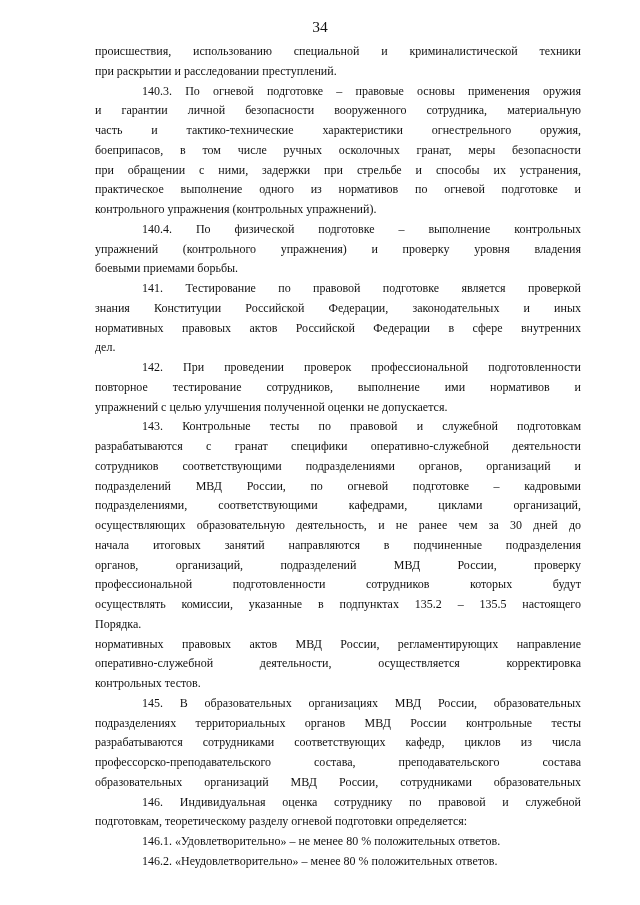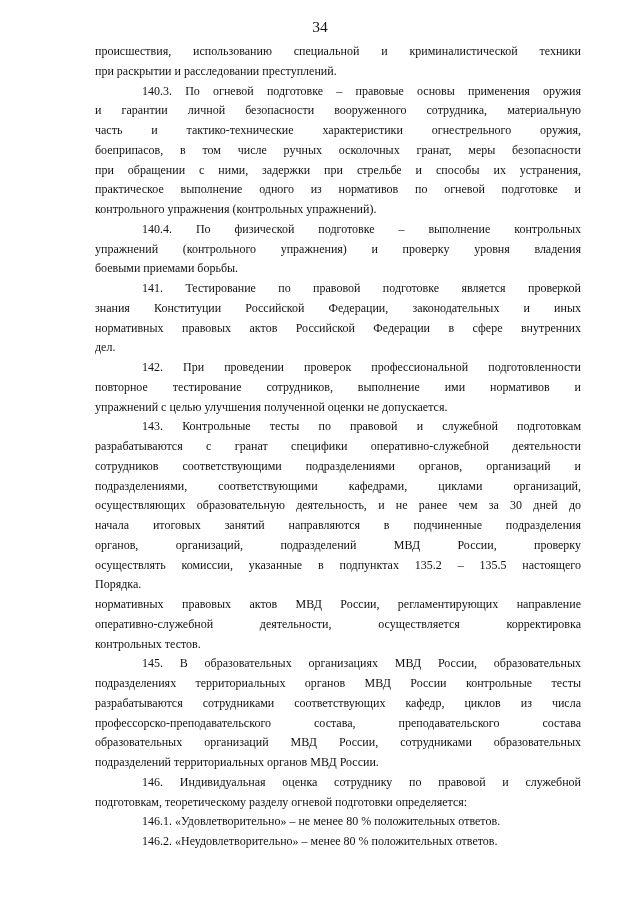--- a/index.html
+++ b/index.html
@@ -54,39 +54,40 @@
       </div>
       <div class="paragraph">
         <span class="line indent">142.  При проведении проверок профессиональной подготовленности</span>
         <span class="line">повторное тестирование сотрудников, выполнение ими нормативов и</span>
         <span class="line last">упражнений с целью улучшения полученной оценки не допускается.</span>
       </div>
       <div class="paragraph">
         <span class="line indent">143. Контрольные тесты по правовой и служебной подготовкам</span>
         <span class="line">разрабатываются с гранат специфики оперативно-служебной деятельности</span>
         <span class="line">сотрудников соответствующими подразделениями органов, организаций и</span>
+        <span class="line">подразделений МВД России, по огневой подготовке – кадровыми</span>
         <span class="line">подразделениями, соответствующими кафедрами, циклами организаций,</span>
         <span class="line">осуществляющих образовательную деятельность, и не ранее чем за 30 дней до</span>
         <span class="line">начала итоговых занятий направляются в подчиненные подразделения</span>
         <span class="line">органов, организаций, подразделений МВД России, проверку</span>
+        <span class="line">профессиональной подготовленности сотрудников которых будут</span>
         <span class="line">осуществлять комиссии, указанные в подпунктах 135.2 – 135.5 настоящего</span>
         <span class="line last">Порядка.</span>
       </div>
       <div class="paragraph">
         <span class="line">нормативных правовых актов МВД России, регламентирующих направление</span>
         <span class="line">оперативно-служебной деятельности, осуществляется корректировка</span>
         <span class="line last">контрольных тестов.</span>
       </div>
       <div class="paragraph">
         <span class="line indent">145.  В образовательных организациях МВД России, образовательных</span>
         <span class="line">подразделениях территориальных органов МВД России контрольные тесты</span>
         <span class="line">разрабатываются сотрудниками соответствующих кафедр, циклов из числа</span>
         <span class="line">профессорско-преподавательского состава, преподавательского состава</span>
         <span class="line">образовательных организаций МВД России, сотрудниками образовательных</span>
-        <span class="line last">подразделений территориальных органов МВД России.</span>
       </div>
       <div class="paragraph">
         <span class="line indent">146.  Индивидуальная оценка сотруднику по правовой и служебной</span>
         <span class="line last">подготовкам, теоретическому разделу огневой подготовки определяется:</span>
       </div>
       <div class="paragraph">
         <span class="line indent last">146.1.  «Удовлетворительно» – не менее 80 % положительных ответов.</span>
       </div>
       <div class="paragraph">
         <span class="line indent last">146.2.  «Неудовлетворительно» – менее 80 % положительных ответов.</span>

